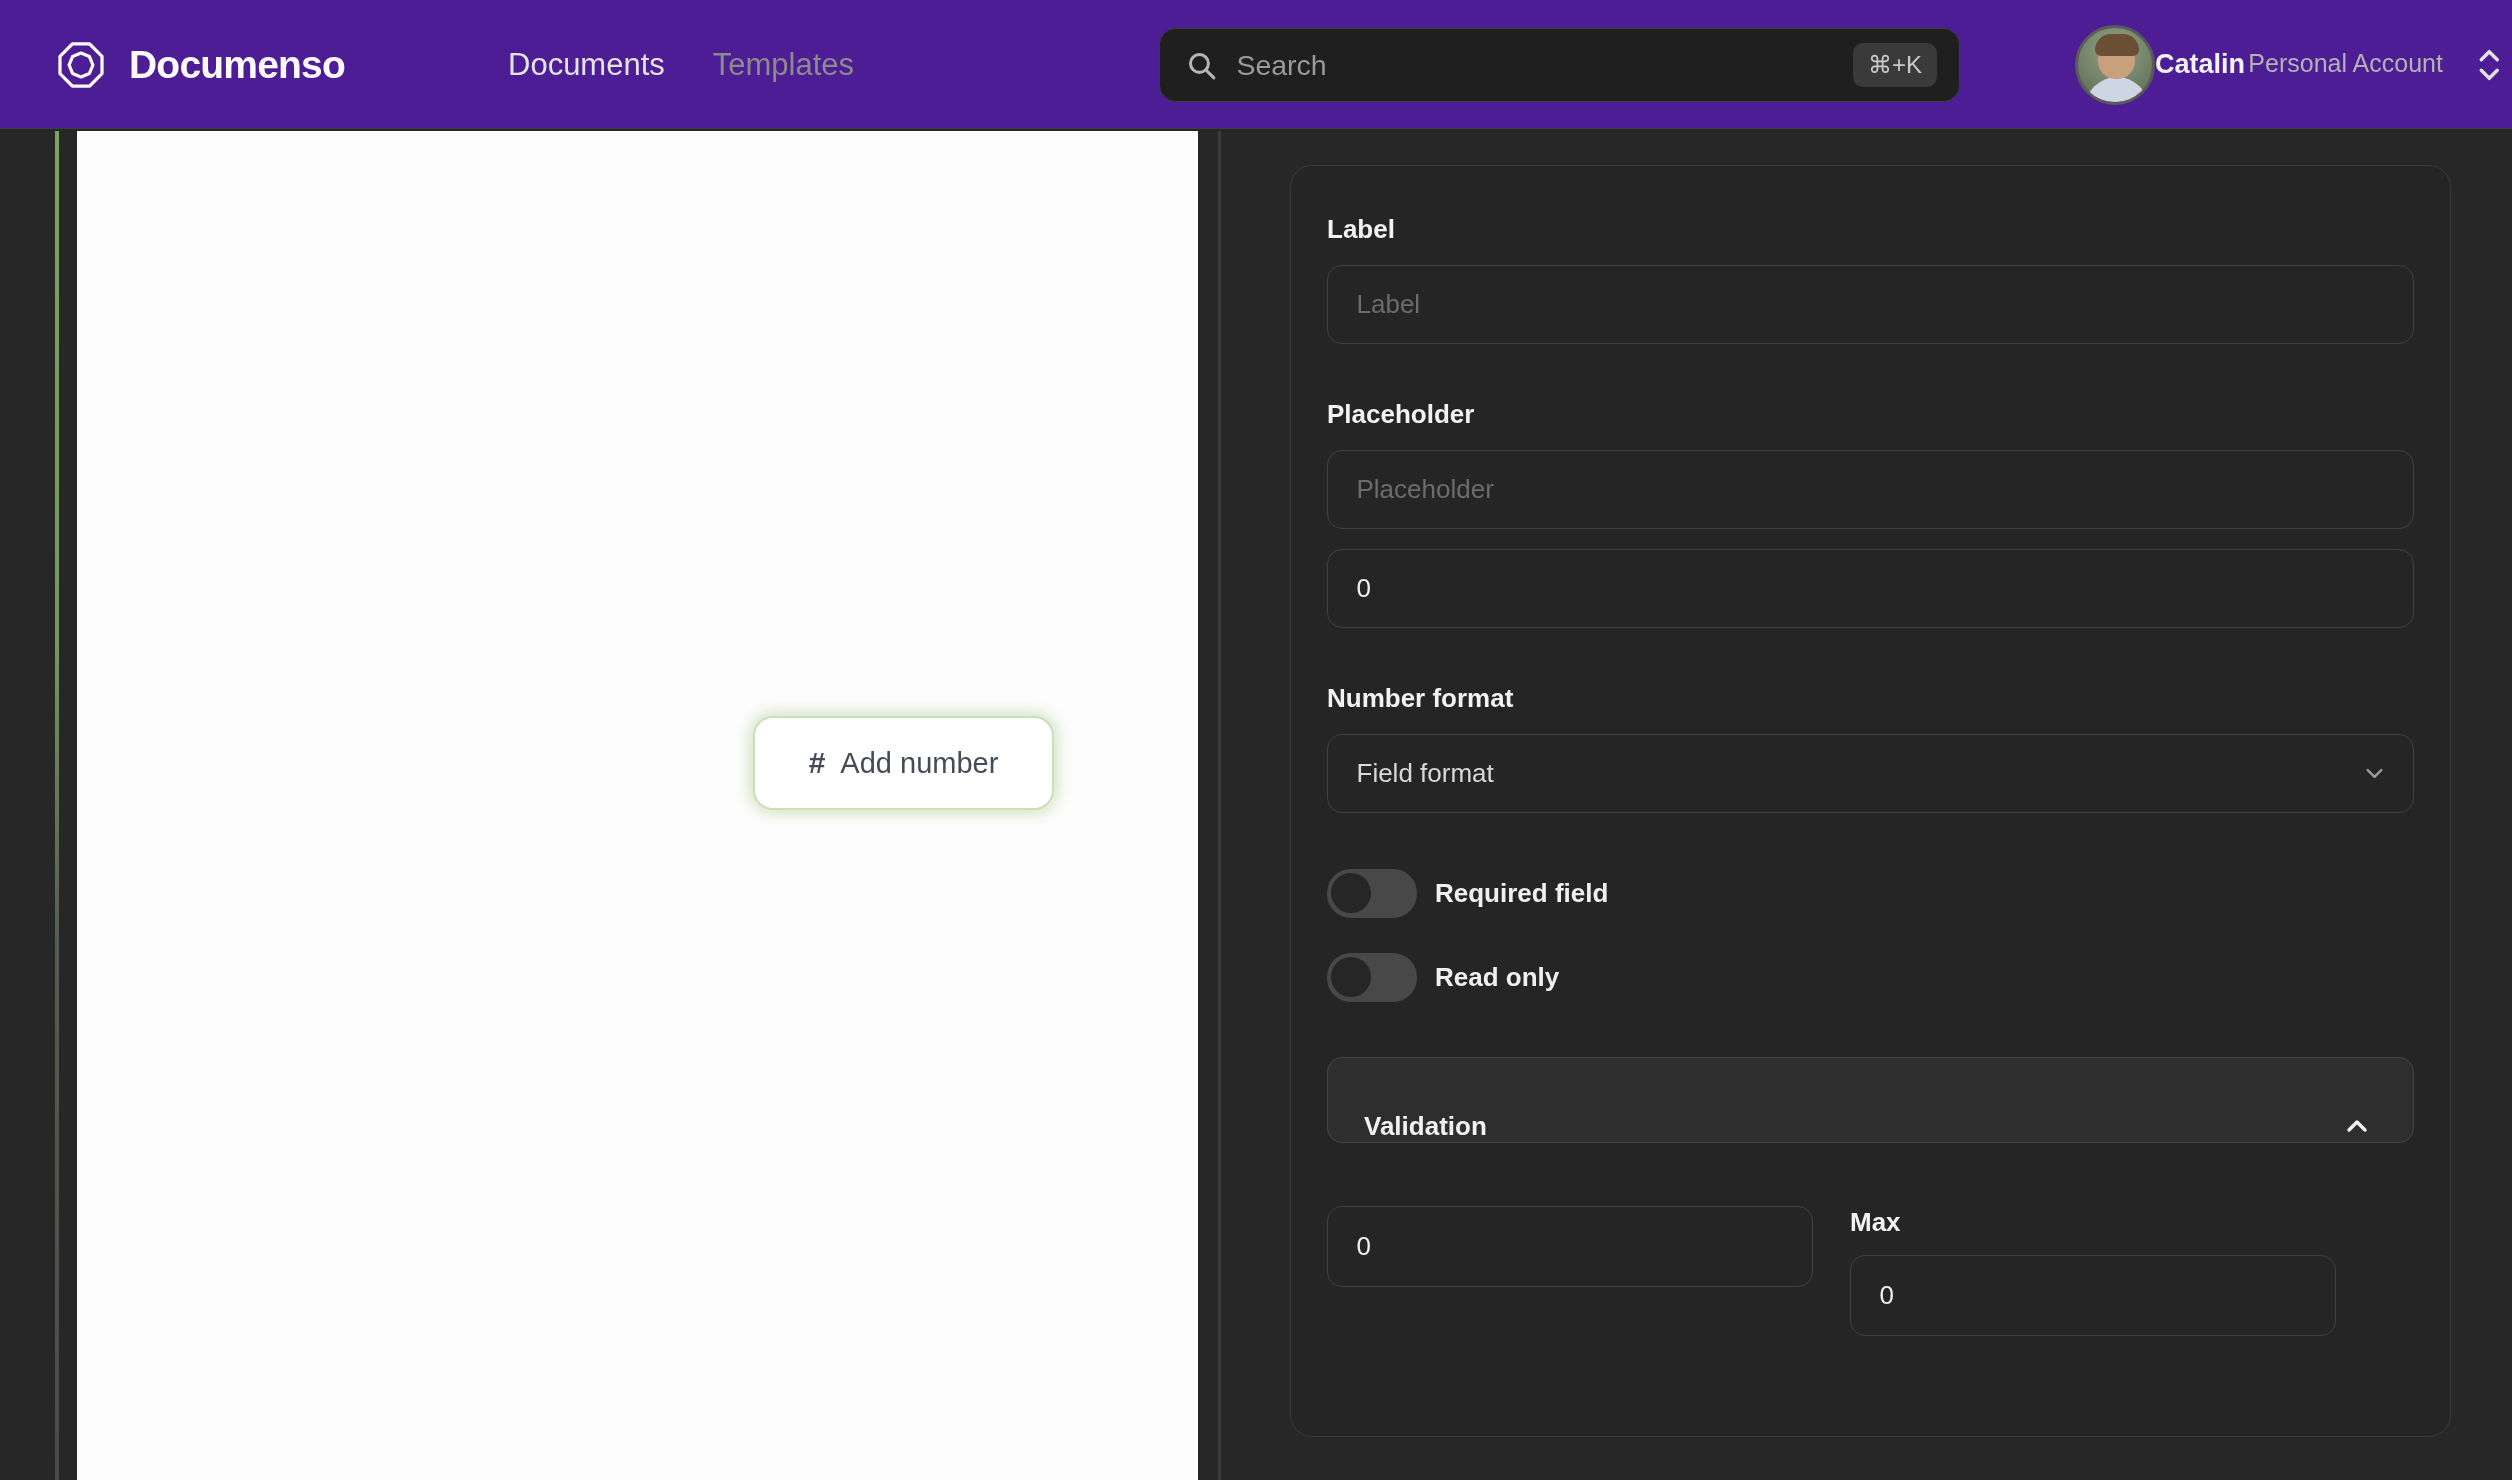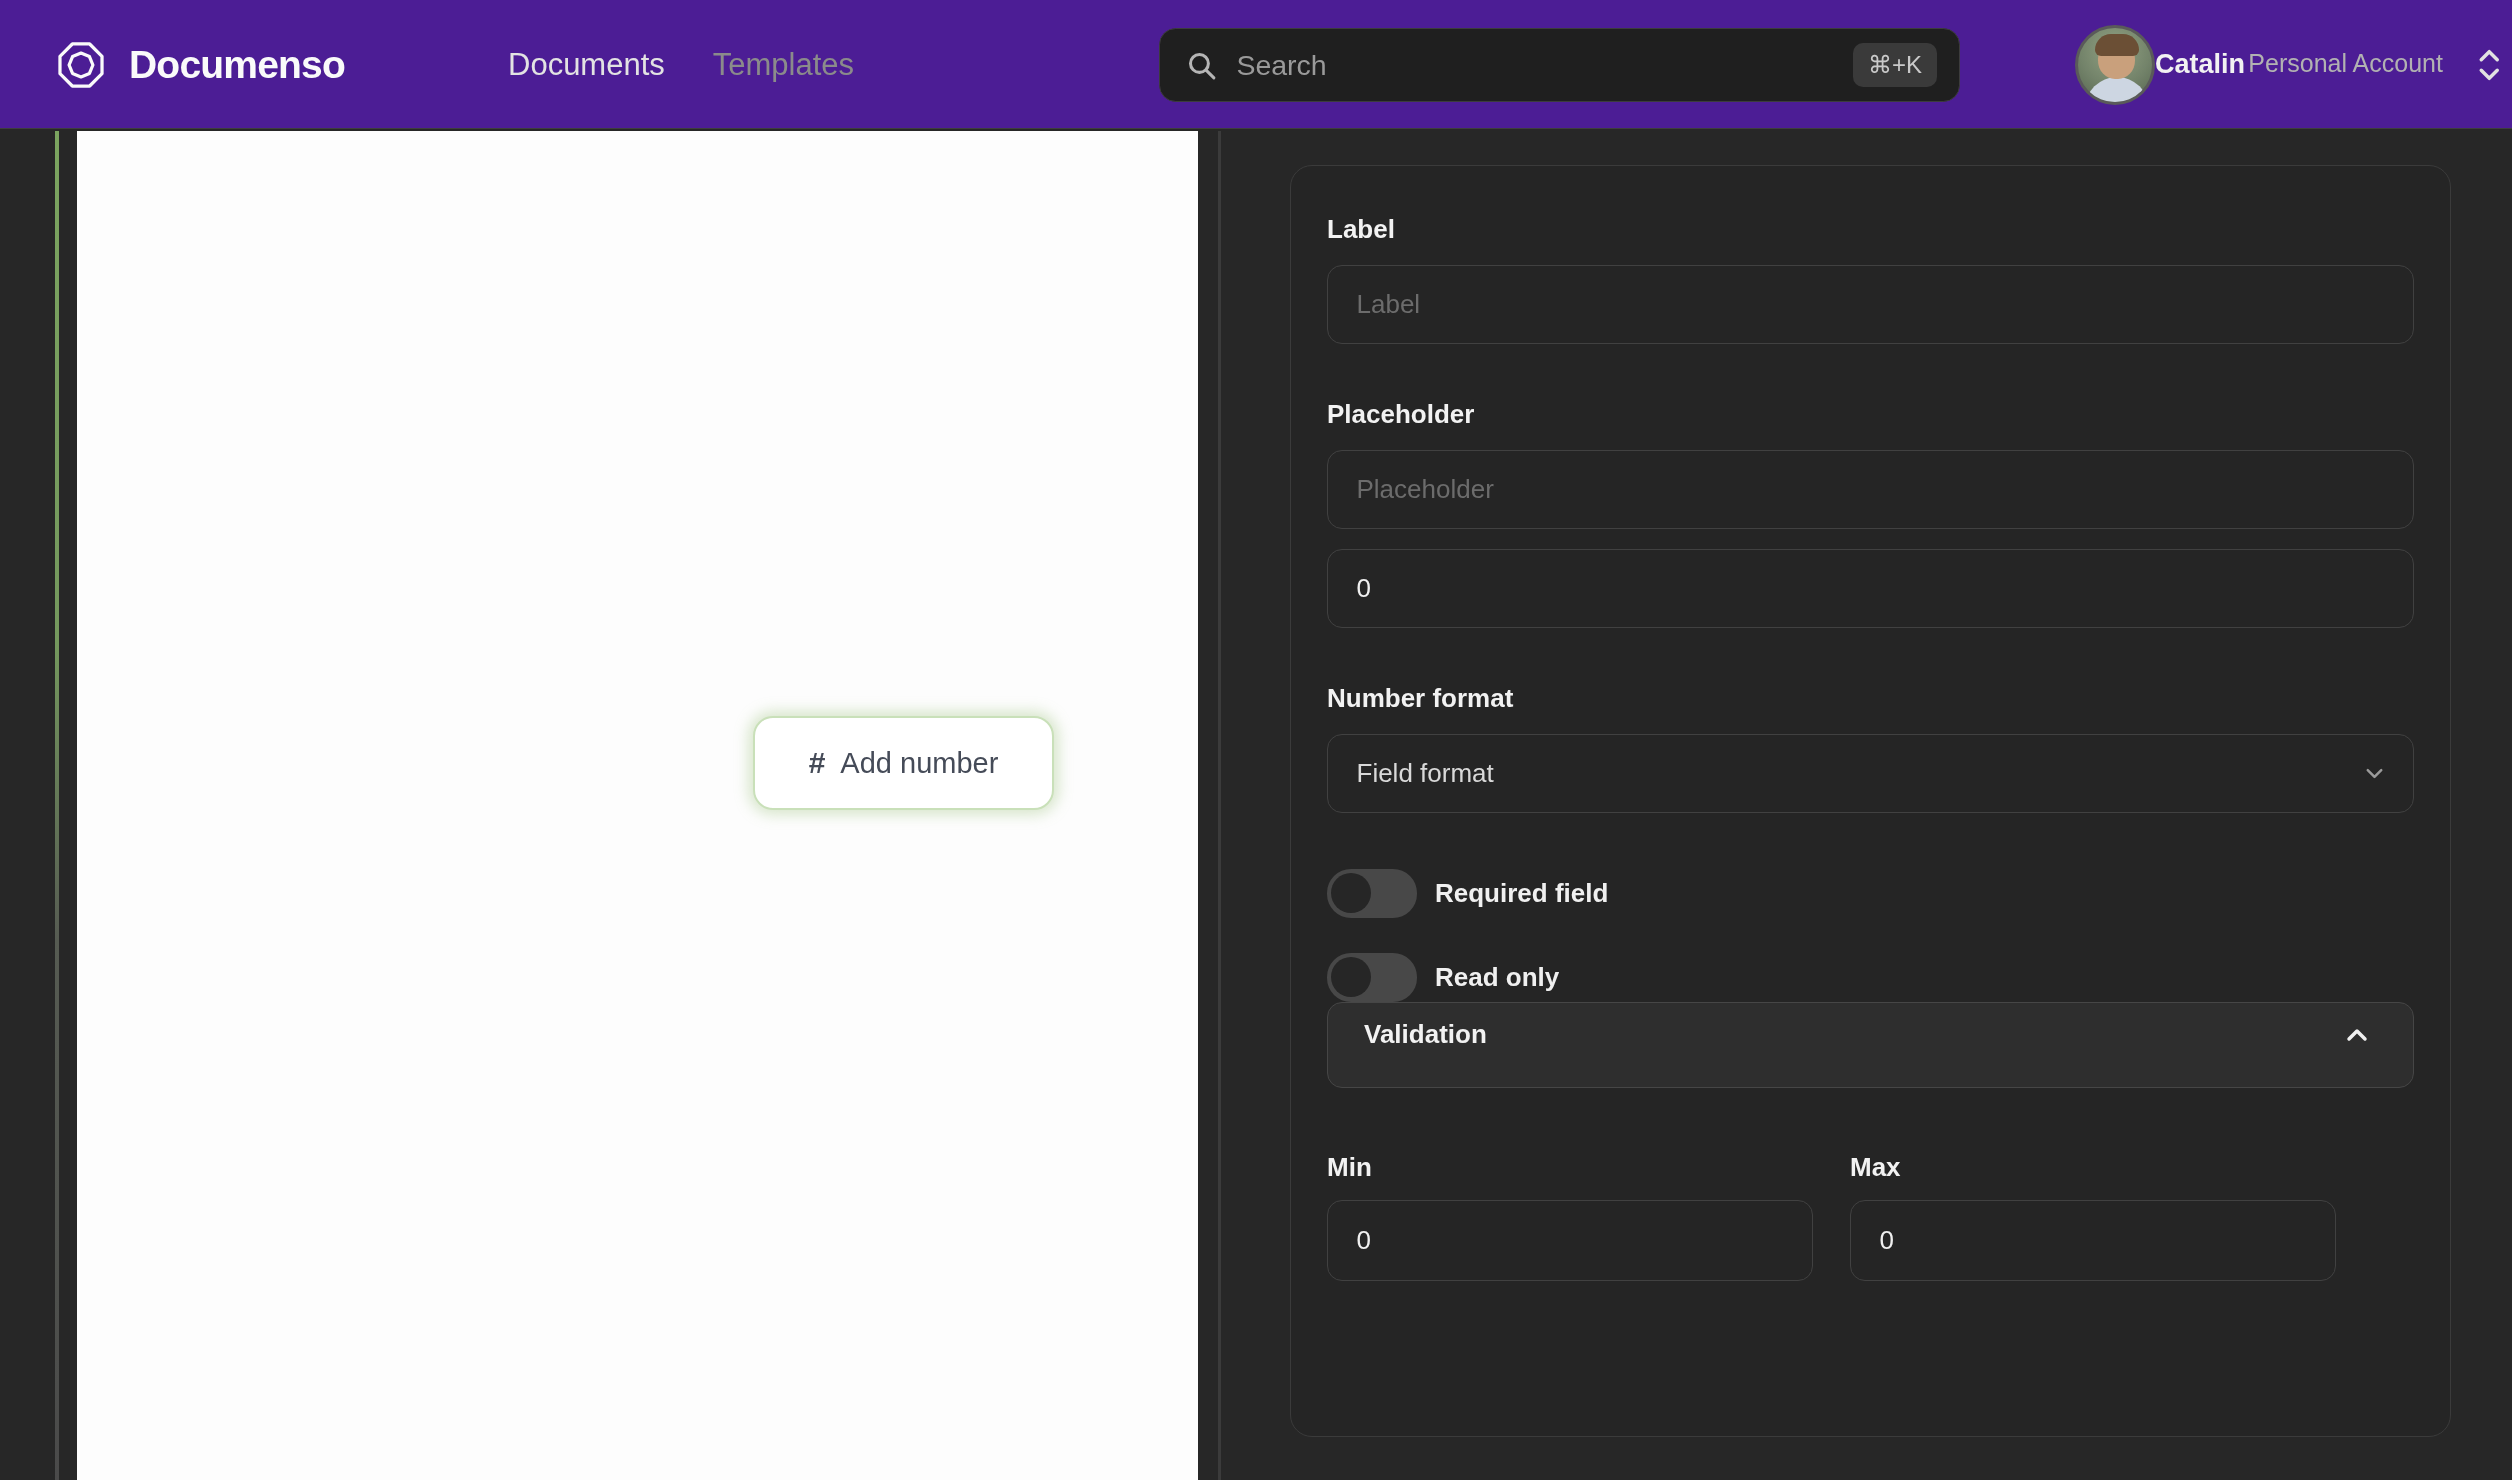--- a/index.html
+++ b/index.html
@@ -54,22 +54,22 @@
                 font-family:"Liberation Sans", sans-serif; outline:none; }
   .text-input::placeholder { color:#6c6c6c; }
   .select { width:100%; height:79px; border:1.7px solid #414141; border-radius:15px;
             display:flex; align-items:center; justify-content:space-between; padding:0 25px 0 28.5px; cursor:pointer; }
   .select-value { font-size:26px; color:#d9d9d9; }
   .toggle-row { display:flex; align-items:center; gap:18px; }
   .toggle-row.first { margin-top:56px; } .toggle-row.second { margin-top:35px; }
   .switch { width:90px; height:49px; border-radius:24px; background:#484848; position:relative; cursor:pointer; flex:0 0 auto; }
   .switch .thumb { position:absolute; left:4.2px; top:4.2px; width:40px; height:40px; border-radius:50%; background:#262626; }
   .toggle-label { font-size:26px; font-weight:600; color:#f0f0f0; }
-  .validation-bar { width:100%; height:86px; background:#2e2e2e;
-                    border:1.7px solid #464646; border-radius:15px; display:flex; align-items:flex-start;
+  .validation-bar { margin-top:55px; width:100%; height:86px; background:#2e2e2e;
+                    border:1.7px solid #464646; border-radius:15px; display:flex; align-items:flex-end;
                     justify-content:space-between; padding:16px 40px 0 36px; cursor:pointer; }
   .validation-label { font-size:26px; font-weight:600; color:#f2f2f2; }
   .minmax-row { margin-top:63px; display:flex; gap:37px; }
   .minmax-col { width:486px; display:flex; flex-direction:column; }
   .minmax-col .field-heading { margin-bottom:16.7px; }
   .minmax-col .text-input { height:81px; }
   svg { display:block; }
 </style>
 </head>
 <body>
@@ -167,21 +167,20 @@
     <span class="validation-label">Validation</span>
     <span>
       <svg width="32" height="32" viewBox="0 0 24 24" fill="none" stroke="#f0f0f0" stroke-width="2.6" stroke-linecap="round" stroke-linejoin="round">
         <polyline points="6,15 12,9 18,15"></polyline>
       </svg>
     </span>
   </div>
 
   <div class="minmax-row">
     <div class="minmax-col">
-      <div class="field-heading">Min</div>
       <input class="text-input" type="text" value="0" style="">
     </div>
     <div class="minmax-col">
       <div class="field-heading">Max</div>
       <input class="text-input" type="text" value="0" style="">
     </div>
   </div>
 
 </div>
 

